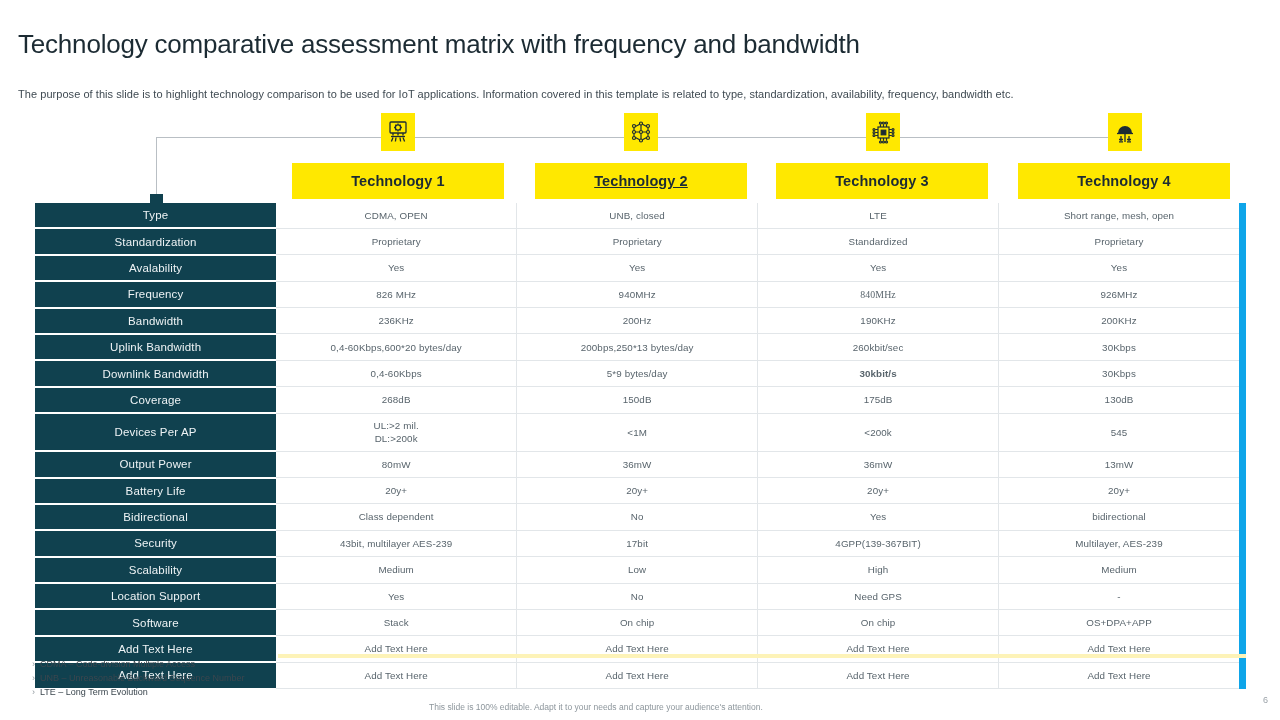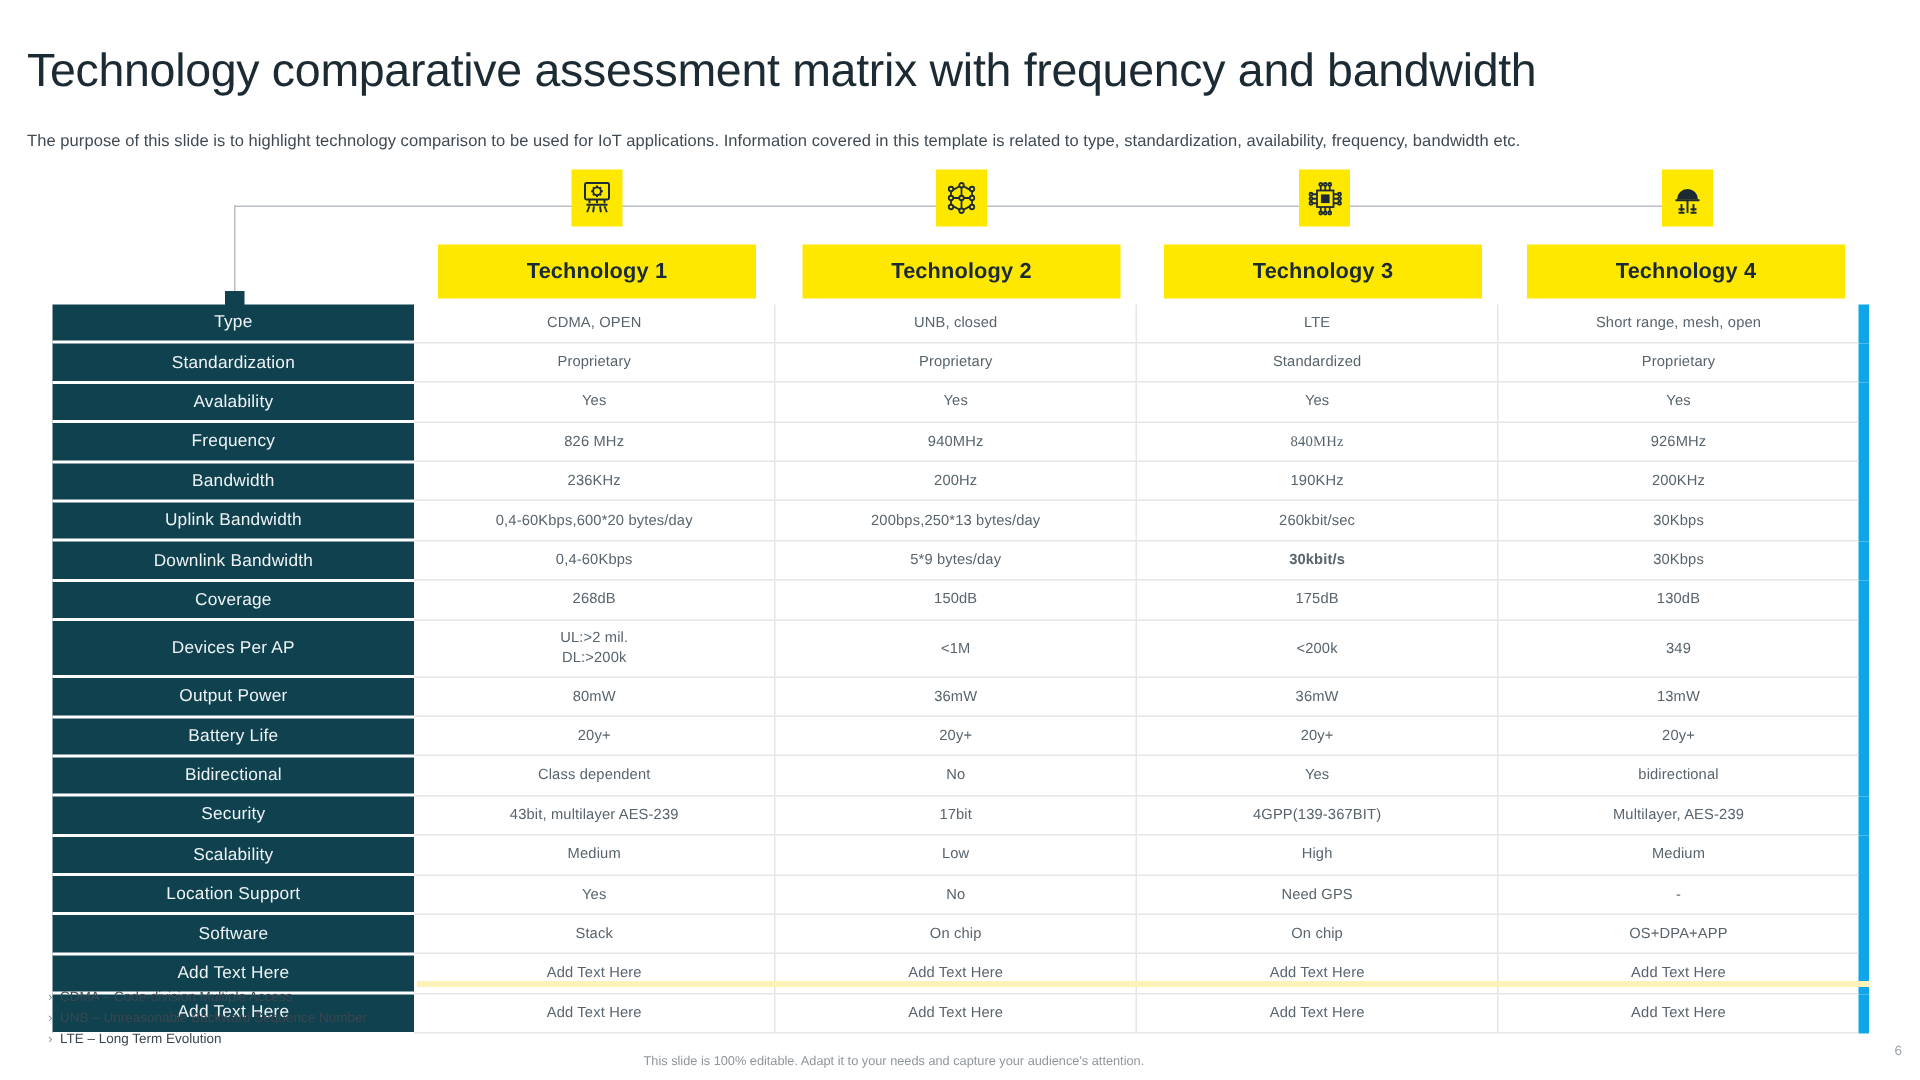--- a/index.html
+++ b/index.html
@@ -8,21 +8,21 @@
     background:#ffffff;
     font-family:"Liberation Sans", sans-serif;
     overflow:hidden;
     position:relative;
   }
   .slide{position:relative;width:1280px;height:720px;}
 
   
   .title{
     position:absolute;left:18px;top:30px;width:1240px;
-    font-size:31px;font-weight:400;color:#1c2b33;
+    font-size:26px;font-weight:400;color:#1c2b33;
     letter-spacing:-0.2px;line-height:1.1;
     white-space:nowrap;
   }
   .subtitle{
     position:absolute;left:18px;top:87px;width:1240px;
     font-size:11px;color:#3f4a52;line-height:1.35;
     letter-spacing:0.05px;
   }
 
   
@@ -181,21 +181,21 @@
       <path d="M5 12a7 7 0 0 1 14 0" fill="#1c2b33" stroke="none"></path>
       <path d="M4 12.5h16"></path>
       <path d="M12 12.5V21"></path>
       <path d="M8 15v5M16 15v5"></path>
       <path d="M6 18.5h4M14 18.5h4"></path>
       <path d="M6 20.8h4M14 20.8h4"></path>
     </svg>
   </div>
 
   <div class="tech-head" style="left:292px;width:212px;">Technology 1</div>
-  <div class="tech-head" style="left:535px;width:212px;">Technology 2</div>
+  <div class="tech-head" style="left:535px;width:212px;text-decoration:underline;">Technology 2</div>
   <div class="tech-head" style="left:776px;width:212px;">Technology 3</div>
   <div class="tech-head" style="left:1018px;width:212px;">Technology 4</div>
 
   <table class="table">
     <tbody>
         <tr>
           <td class="rowlabel r-normal">Type</td>
           <td class="cell r-normal" style="width: 242px;">CDMA,  OPEN</td>
           <td class="cell r-normal" style="width: 242px;">UNB, closed</td>
           <td class="cell r-normal" style="width: 242px;">LTE</td>
@@ -248,21 +248,21 @@
           <td class="cell r-normal" style="width: 242px;">268dB</td>
           <td class="cell r-normal" style="width: 242px;">150dB</td>
           <td class="cell r-normal" style="width: 242px;">175dB</td>
           <td class="cell r-normal" style="width: 242px;">130dB</td>
         </tr>
         <tr>
           <td class="rowlabel r-tall">Devices Per AP</td>
           <td class="cell r-tall" style="width: 242px;">UL:&gt;2  mil.<br>DL:&gt;200k</td>
           <td class="cell r-tall" style="width: 242px;">&lt;1M</td>
           <td class="cell r-tall" style="width: 242px;">&lt;200k</td>
-          <td class="cell r-tall" style="width: 242px;">349</td>
+          <td class="cell r-tall" style="width: 242px;">545</td>
         </tr>
         <tr>
           <td class="rowlabel r-normal">Output Power</td>
           <td class="cell r-normal" style="width: 242px;">80mW</td>
           <td class="cell r-normal" style="width: 242px;">36mW</td>
           <td class="cell r-normal" style="width: 242px;">36mW</td>
           <td class="cell r-normal" style="width: 242px;">13mW</td>
         </tr>
         <tr>
           <td class="rowlabel r-normal">Battery Life</td>

